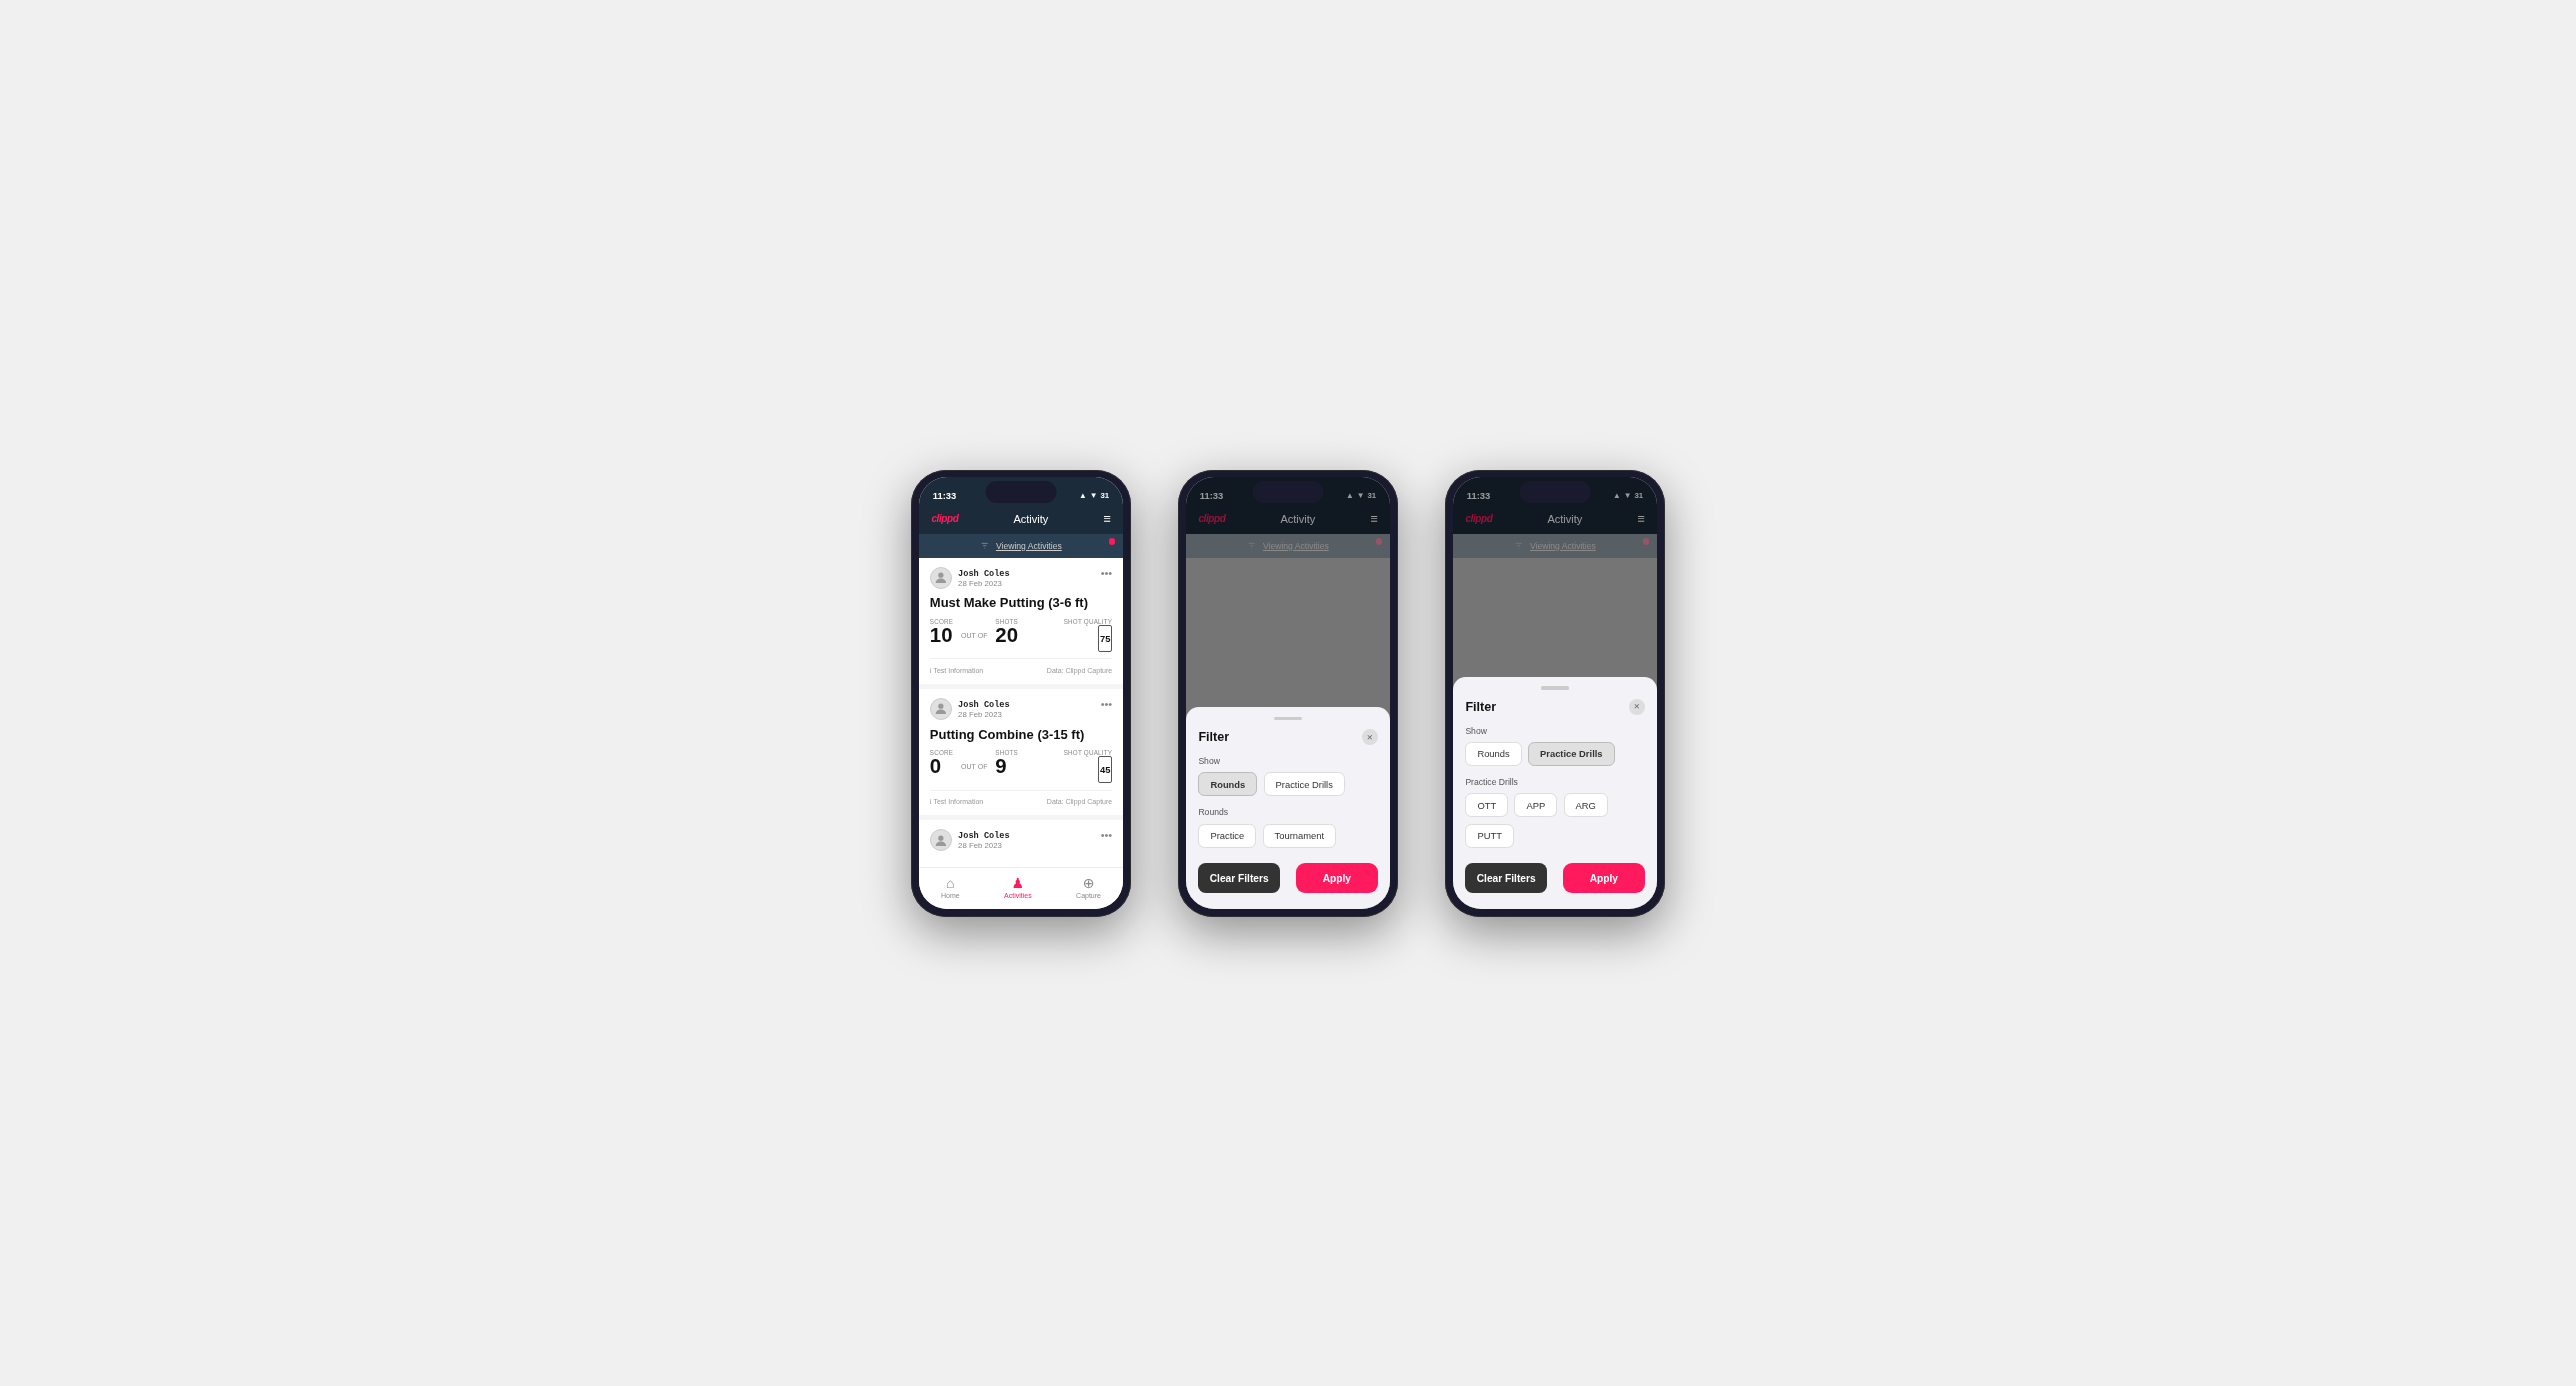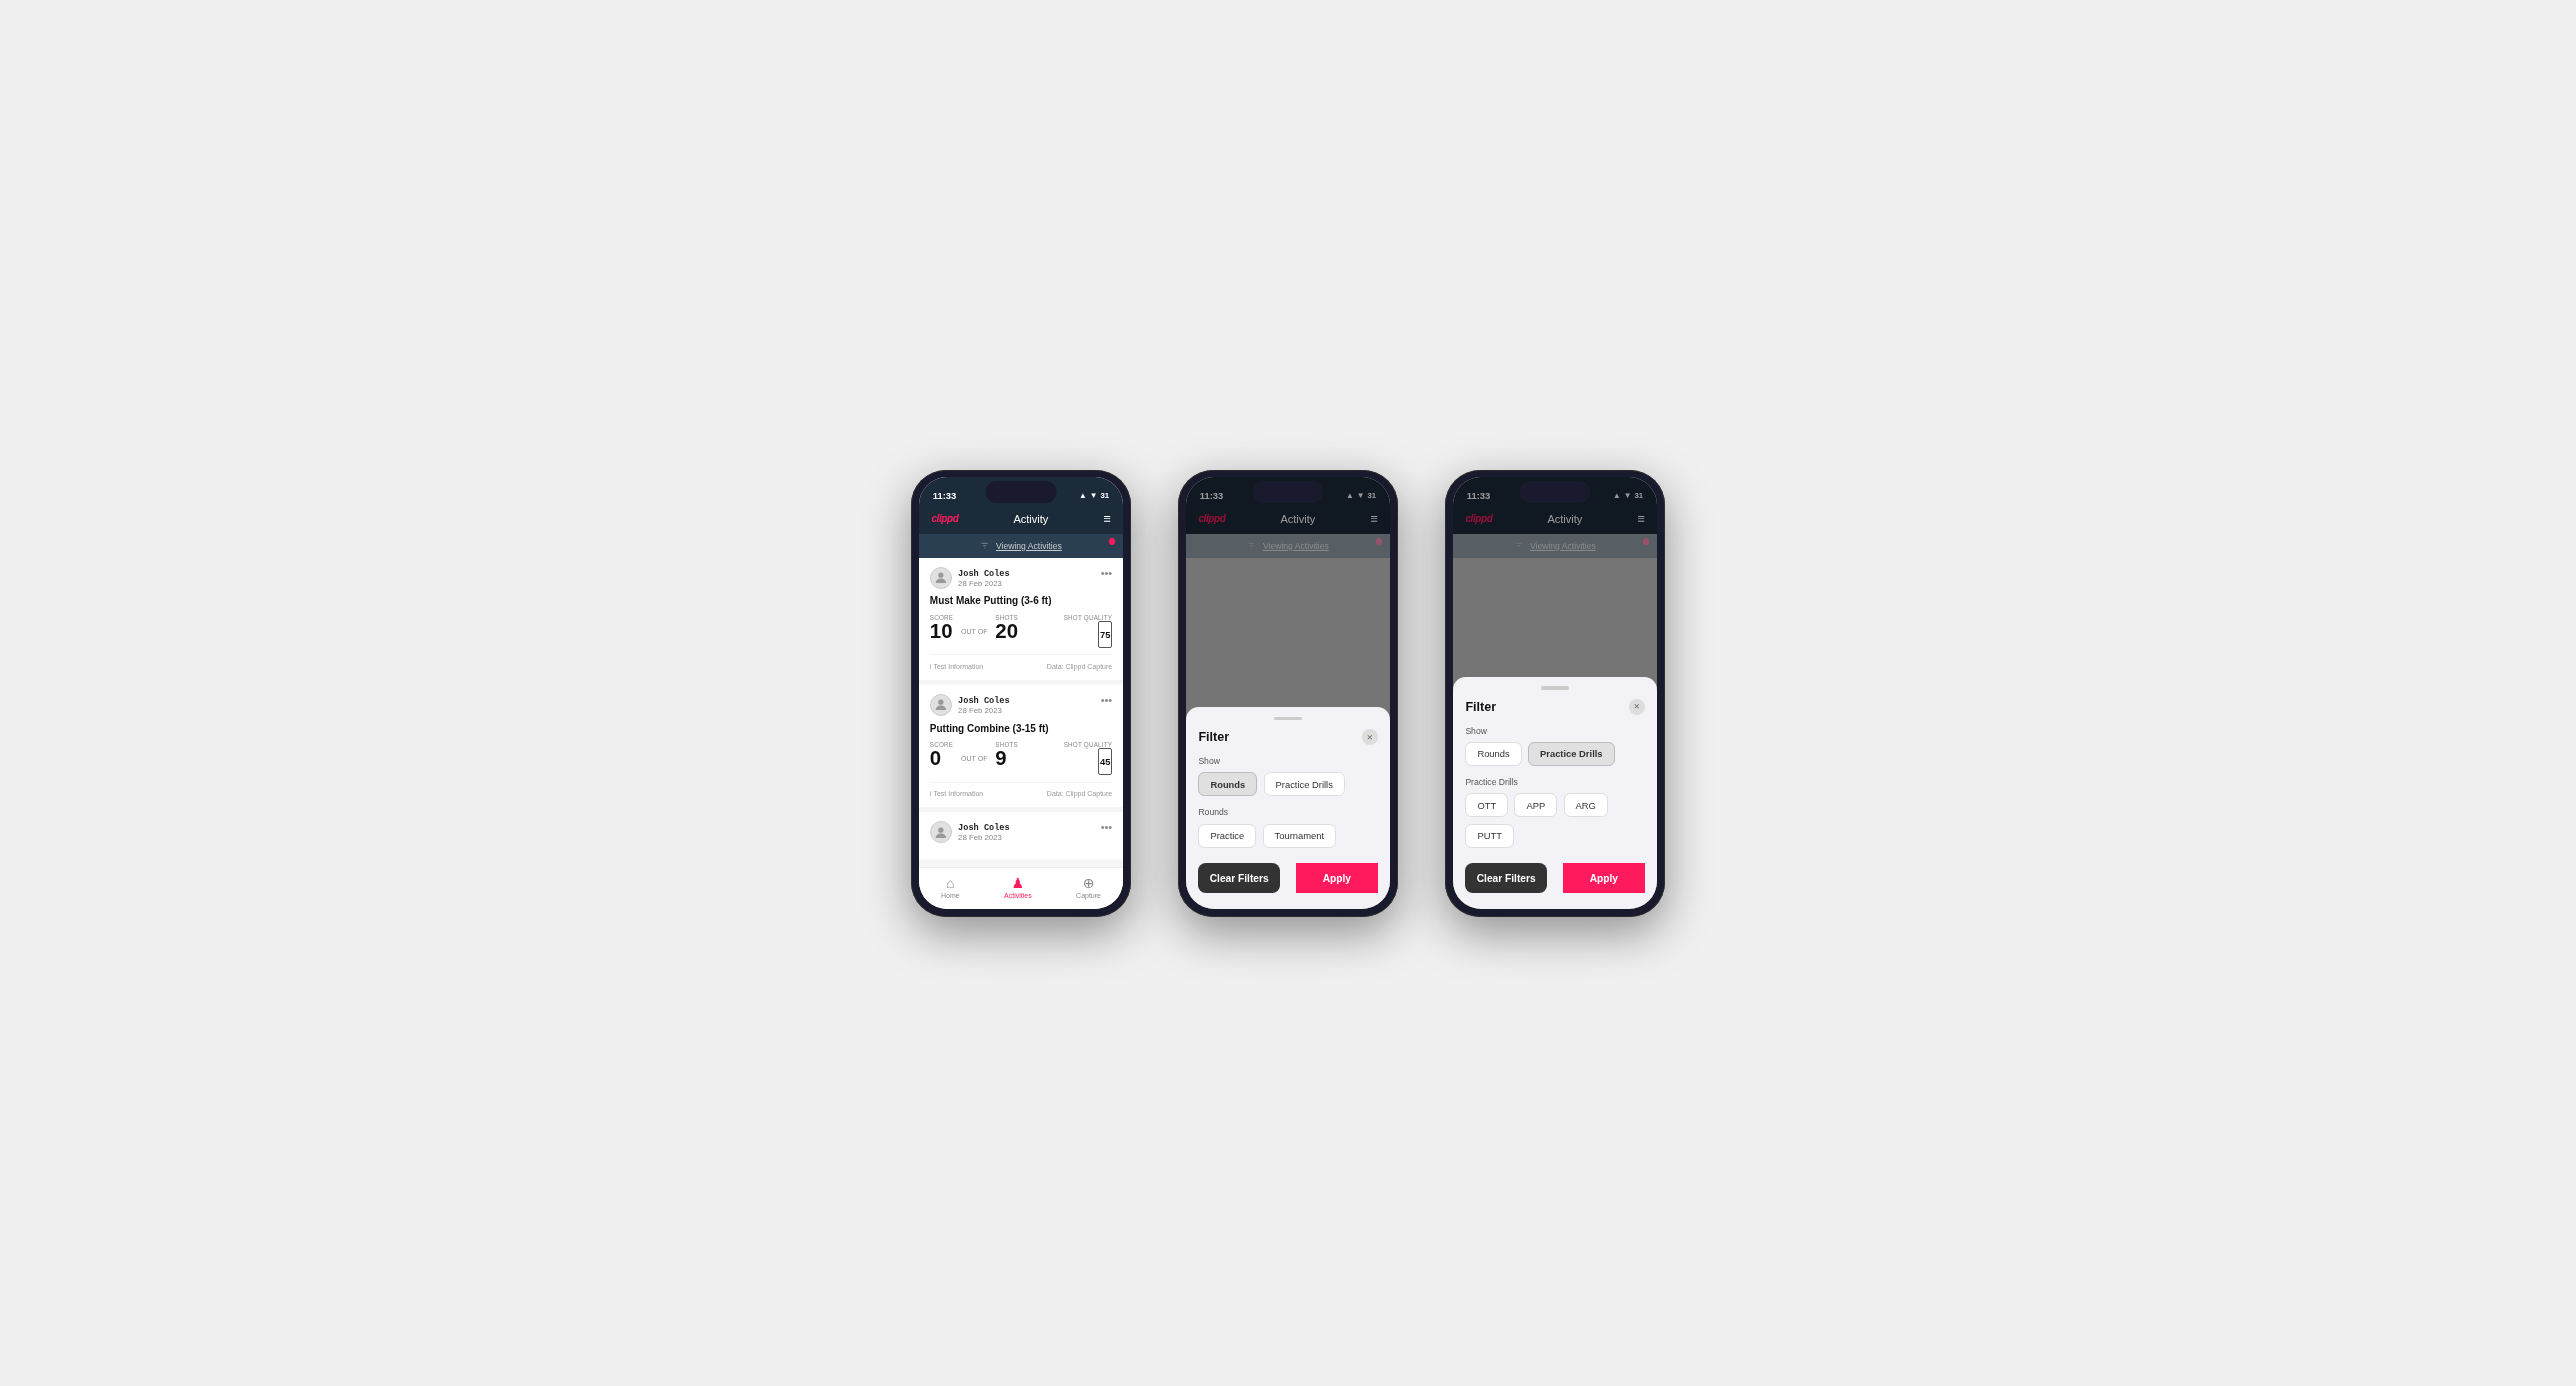--- a/index.html
+++ b/index.html
@@ -189,21 +189,21 @@
       color: #888;
     }
 
     .more-dots {
       color: #888;
       font-size: 11px;
       cursor: pointer;
     }
 
     .card-title {
-      font-size: 10px;
+      font-size: 13px;
       font-weight: 700;
       color: #111;
       margin-bottom: 7.8px;
     }
 
     .card-stats {
       display: flex;
       align-items: baseline;
       gap: 6.3px;
     }
@@ -402,21 +402,21 @@
       font-weight: 600;
       cursor: pointer;
     }
 
     .btn-apply {
       flex: 1;
       padding: 9.4px;
       background: #ff1a5e;
       color: #fff;
       border: none;
-      border-radius: 0;
+      border-radius: 9px;
       font-size: 10.2px;
       font-weight: 600;
       cursor: pointer;
     }
 
     
     .avatar-svg {
       width: 15.7px;
       height: 15.7px;
     }

